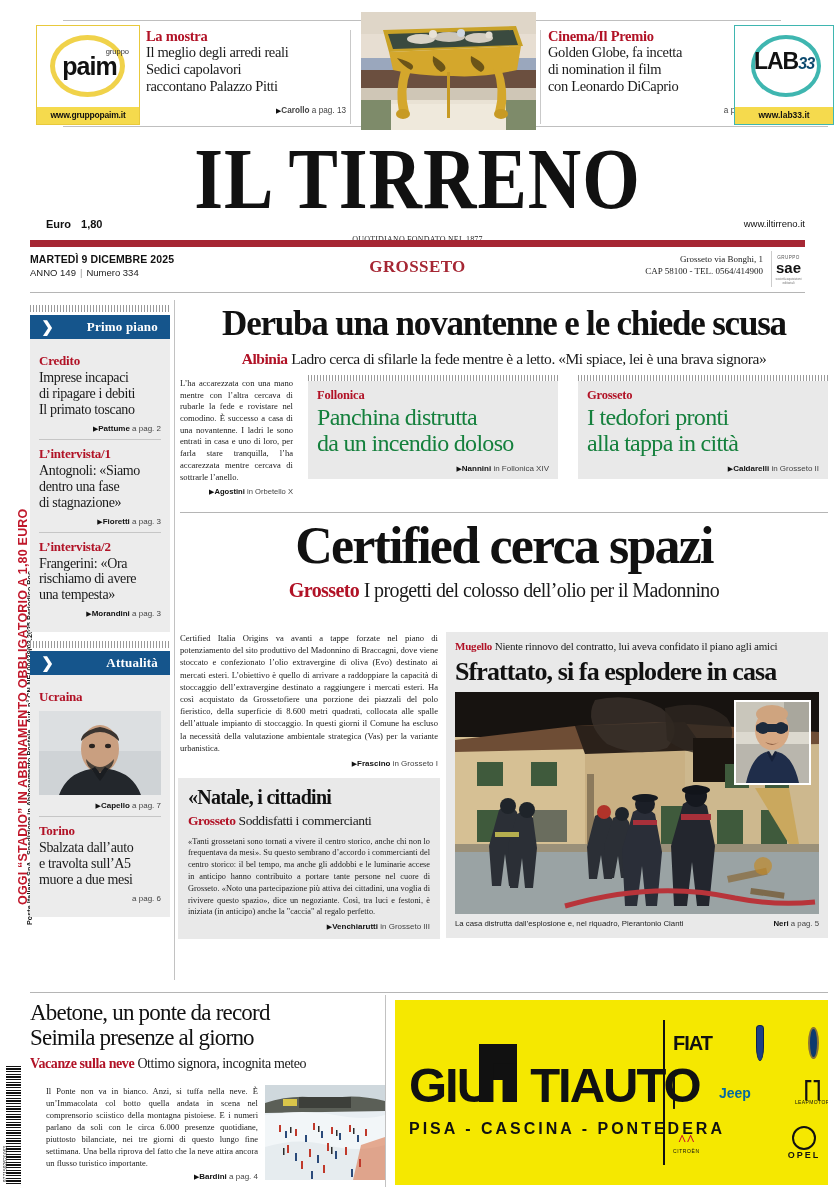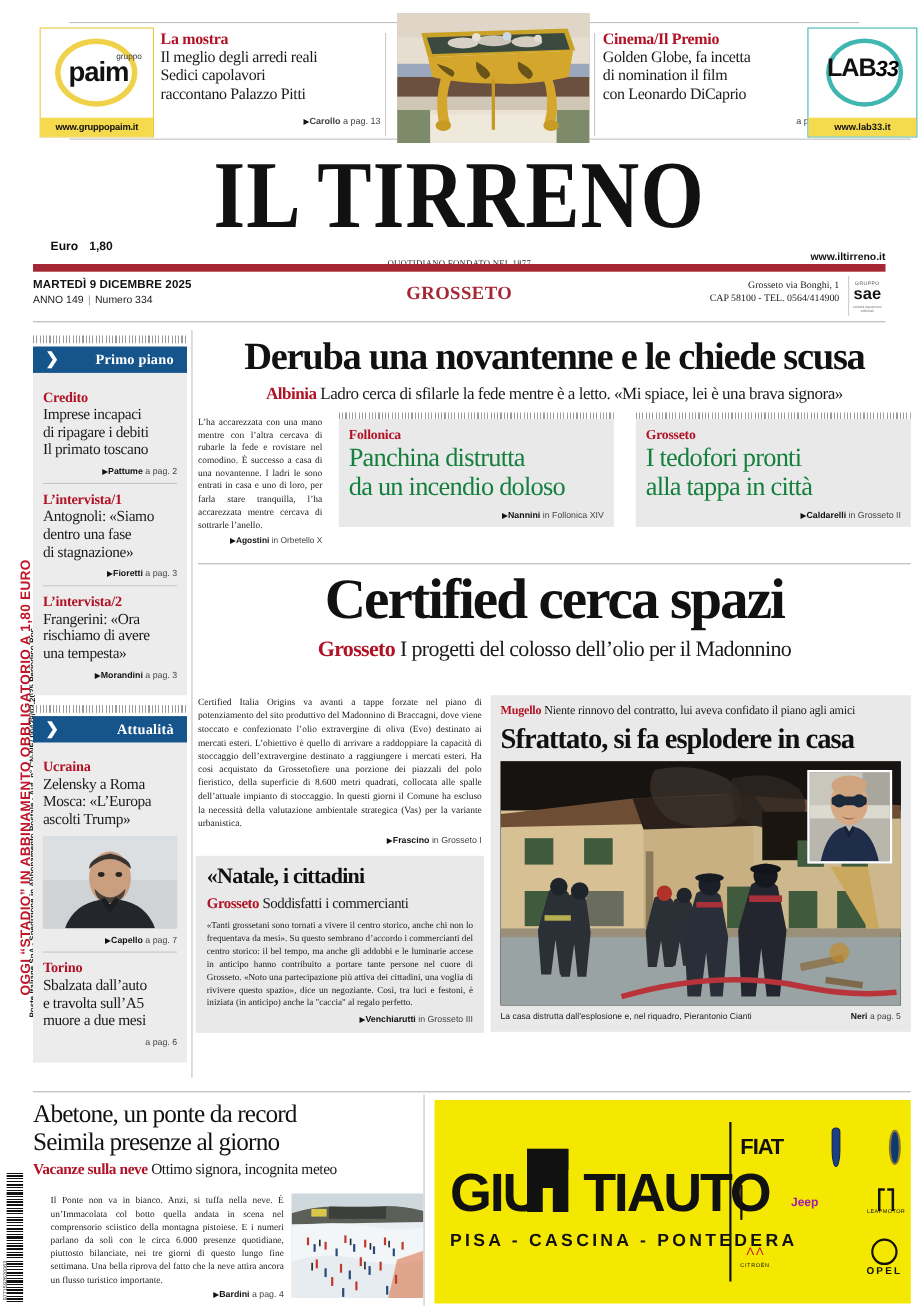--- a/index.html
+++ b/index.html
@@ -105,21 +105,21 @@
   }
   .lab-ring {
     position:absolute; left:16px; top:9px; width:70px; height:62px;
     border:4px solid #3fb6b0; border-radius:50%;
   }
   .lab-text {
     position:absolute; left:0; top:22px; width:100%; text-align:center;
     font-family:"Liberation Sans", sans-serif; font-weight:700; font-size:23px;
     color:#111; letter-spacing:-1px;
   }
-  .lab-33 { color:#000000; font-style:italic; font-size:20px; }
+  .lab-33 { color:#0c4a6e; font-style:italic; font-size:16px; }
   .lab-url {
     position:absolute; left:0; bottom:0; width:100%; height:17px;
     background:#f5da4d; color:#111; text-align:center;
     font-family:"Liberation Sans", sans-serif; font-weight:700; font-size:8.5px;
     line-height:17px;
   }
 
   
   .masthead { position:absolute; left:0; top:134px; width:835px; }
   .mast-title {
@@ -132,22 +132,22 @@
     text-align:center; margin-top:26px;
     font-size:8px; letter-spacing:.2px; color:#2a2a2a;
     font-family:"Liberation Serif", serif;
   }
   .mast-price {
     position:absolute; left:36px; top:84px;
     font-family:"Liberation Sans", sans-serif; font-weight:700; font-size:11px;
   }
   .mast-price span { margin-left:10px; }
   .mast-web {
-    position:absolute; right:30px; top:94px;
-    font-family:"Liberation Sans", sans-serif; font-weight:700; font-size:9.5px;
+    position:absolute; right:30px; top:84px;
+    font-family:"Liberation Sans", sans-serif; font-weight:400; font-size:9.5px;
   }
   .mast-redbar {
     position:absolute; left:30px; top:106px; width:775px; height:7px; background:#a62734;
   }
   .dateline { position:absolute; left:30px; top:117px; width:775px; height:40px; }
   .dl-left {
     position:absolute; left:0; top:2px;
     font-family:"Liberation Sans", sans-serif;
   }
   .dl-date { font-weight:700; font-size:10.5px; letter-spacing:.1px; }
@@ -369,21 +369,21 @@
   .b-fiat {
     font-family:"Liberation Sans", sans-serif; font-weight:700; font-size:20px;
     letter-spacing:-1px; color:#111;
   }
   .b-shield {
     width:30px; height:36px; background:#1c3f86; border-radius:4px 4px 50% 50%/4px 4px 42% 42%;
     border:1.5px solid #0d2450;
   }
   .b-circle { width:32px; height:32px; border-radius:50%; background:#0e3a6e; border:2px solid #8a7435; }
   .b-abarth { width:26px; height:32px; background:#d6001c; border-radius:4px 4px 50% 50%/4px 4px 46% 46%; border:1.5px solid #111; }
-  .b-jeep { font-family:"Liberation Sans", sans-serif; font-weight:700; font-size:11px; color:#a21caf; }
+  .b-jeep { font-family:"Liberation Sans", sans-serif; font-weight:700; font-size:14px; color:#0369a1; }
   .b-leap { text-align:center; }
   .b-leap-mark { font-family:"Liberation Sans", sans-serif; font-weight:700; font-size:17px; color:#111; line-height:1; }
   .b-leap-txt { font-family:"Liberation Sans", sans-serif; font-size:5px; letter-spacing:.4px; color:#111; }
   .b-citroen { text-align:center; }
   .b-citroen-mark { color:#c8102e; font-size:15px; font-weight:700; line-height:1; }
   .b-citroen-txt { font-family:"Liberation Sans", sans-serif; font-size:5px; letter-spacing:.6px; color:#111; }
   .b-peugeot { width:30px; height:36px; background:#1a1a1a; border-radius:4px 4px 50% 50%/4px 4px 44% 44%; }
   .b-opel { text-align:center; }
   .b-opel-ring { width:24px; height:24px; border:2px solid #111; border-radius:50%; margin:0 auto; }
   .b-opel-txt { font-family:"Liberation Sans", sans-serif; font-weight:700; font-size:9px; letter-spacing:2px; color:#111; }
@@ -564,25 +564,20 @@
     <div style="height:9px"></div>
     <div class="sb-dots"></div>
     <div class="sb-head">
       <span class="chev">❯</span>
       <span>Attualità</span>
     </div>
     <div class="sb-block">
 
       <div class="sb-item">
         <div class="sb-kicker">Ucraina</div>
-        <div class="sb-title">
-          <div>Zelensky a Roma</div>
-          <div>Mosca: «L’Europa</div>
-          <div>ascolti Trump»</div>
-        </div>
         <div class="sb-photo">
           <svg class="ph" viewBox="0 0 122 84" preserveAspectRatio="none">
             <rect width="122" height="84" fill="#cfd3d6"></rect>
             <rect x="0" y="0" width="122" height="40" fill="#dcdfe1"></rect>
             <ellipse cx="61" cy="38" rx="19" ry="24" fill="#c99f80"></ellipse>
             <path d="M42,30 Q61,12 80,30 Q80,20 61,16 Q42,20 42,30 Z" fill="#3a3430"></path>
             <path d="M47,48 Q61,64 75,48 Q74,60 61,61 Q48,60 47,48 Z" fill="#4a423a"></path>
             <ellipse cx="53" cy="35" rx="3" ry="2.2" fill="#2a2420"></ellipse>
             <ellipse cx="69" cy="35" rx="3" ry="2.2" fill="#2a2420"></ellipse>
             <path d="M20,84 Q28,62 52,58 L61,68 L70,58 Q94,62 102,84 Z" fill="#23272c"></path>

